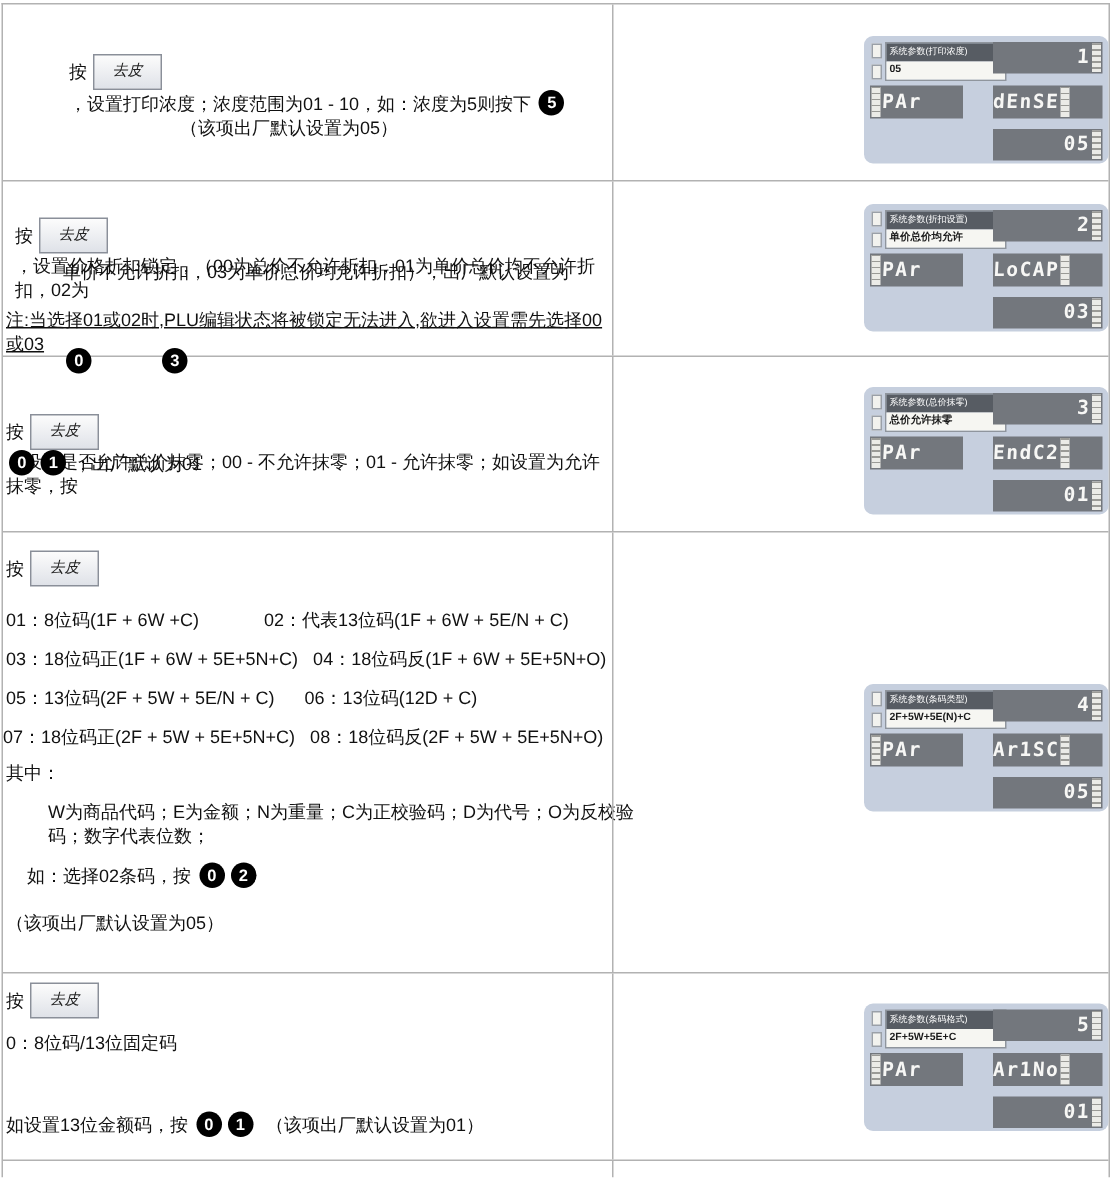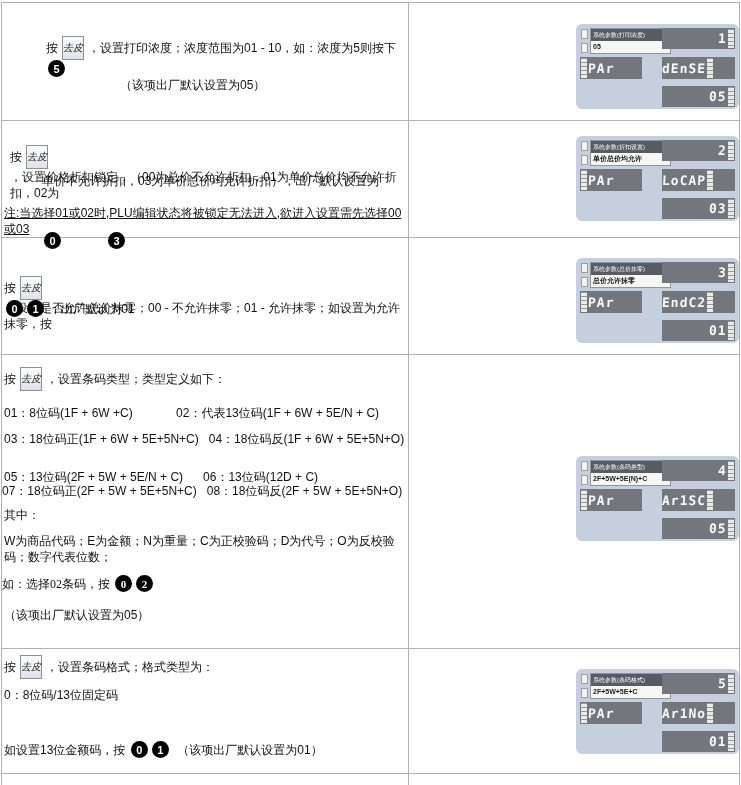--- a/index.html
+++ b/index.html
@@ -6,24 +6,24 @@
   body{font-family:"Liberation Sans","DejaVu Sans",sans-serif;color:#111;}
   .page{position:relative;width:741px;height:785px;background:#fff;overflow:hidden;}
   .manual-table{position:absolute;left:1px;top:2px;width:737px;height:783px;
     border-top:1px solid #b2b2b2;border-left:1px solid #b2b2b2;border-right:1px solid #b2b2b2;}
   .trow{display:flex;border-bottom:1px solid #b2b2b2;box-sizing:border-box;}
   .trow:last-child{border-bottom:none;}
   .cell-left{width:406px;position:relative;box-sizing:border-box;}
   .cell-right{flex:1;border-left:1px solid #b2b2b2;position:relative;box-sizing:border-box;}
   .line{position:absolute;font-size:12px;line-height:16px;white-space:pre-wrap;
     display:flex;align-items:center;flex-wrap:wrap;}
-  .line.wrapblock{display:block;}
+  .line.wrapblock{display:block;margin-left:28px;}
   .tare{display:inline-flex;align-items:center;justify-content:center;
     border:1px solid #8a8f99;background:linear-gradient(#fcfcfc,#dfe2e8);
-    font-size:10px;font-style:italic;color:#222;padding:3px 0;margin:0 4px;
+    font-size:10px;font-style:italic;color:#222;padding:3px 12px;margin:0 4px;
     min-width:16px;cursor:default;font-family:"Liberation Serif","DejaVu Serif",serif;}
   .key{display:inline-flex;align-items:center;justify-content:center;
     width:17px;height:17px;border-radius:50%;background:#000;color:#fff;
     font-weight:bold;font-size:11px;margin:0 2px;flex:0 0 auto;}
   
   .panel{position:absolute;width:163px;height:85px;background:#c6cfde;border-radius:6px;}
   .lblbox{position:absolute;left:5px;top:4px;width:90px;height:26px;display:flex;}
   .lbl-icons{width:9px;display:flex;flex-direction:column;justify-content:space-between;padding:1px 1px 1px 0;box-sizing:border-box;}
   .lbl-icon{width:7px;height:10px;background:#f2f2ee;border:1px solid #9aa0a8;box-sizing:border-box;
     font-size:5px;color:#555;display:flex;align-items:center;justify-content:center;overflow:hidden;}
@@ -158,28 +158,28 @@
             <div class="disp d-br">
               <div class="grow"></div>
               <span class="seg">01</span>
               <div class="strip"></div>
             </div>
           </div>
         </div>
       </div>
       <div class="trow" style="height: 294px;">
         <div class="cell-left">
-          <div class="line" style="top: 12px; left: 2px;"><span>按</span><span class="tare">去皮</span><span>，设置条码类型；类型定义如下：</span></div>
+          <div class="line" style="top: 12px; left: 2px;"><span>按</span><span class="tare">去皮</span></div>
           <div class="line" style="top: 50px; left: 2px;"><span>01：8位码(1F + 6W +C)             02：代表13位码(1F + 6W + 5E/N + C)</span></div>
           <div class="line" style="top: 76px; left: 2px; align-items: center;"><span>03：18位码正(1F + 6W + 5E+5N+C)   04：18位码反(1F + 6W + 5E+5N+O)</span></div>
-          <div class="line" style="top: 114px; left: 2px;"><span>05：13位码(2F + 5W + 5E/N + C)      06：13位码(12D + C)</span></div>
+          <div class="line" style="top: 102px; left: 2px;"><span>05：13位码(2F + 5W + 5E/N + C)      06：13位码(12D + C)</span></div>
           <div class="line" style="top: 128px; left: 0;"><span>07：18位码正(2F + 5W + 5E+5N+C)   08：18位码反(2F + 5W + 5E+5N+O)</span></div>
           <div class="line" style="top: 152px; left: 2px; align-items: center;"><span>其中：</span></div>
           <div class="line wrapblock" style="top: 178px; left: 2px; width: 400px;"><span>W为商品代码；E为金额；N为重量；C为正校验码；D为代号；O为反校验码；数字代表位数；</span></div>
-          <div class="line" style="top: 220px; left: 0; font-family: Liberation Serif, serif;"><span>如：选择02条码，按 </span><span class="key">0</span><span class="key">2</span></div>
+          <div class="line" style="top: 220px; left: 16px;"><span>如：选择02条码，按 </span><span class="key">0</span><span class="key">2</span></div>
           <div class="line" style="top: 252px; left: 2px;"><span>（该项出厂默认设置为05）</span></div>
         </div>
         <div class="cell-right">
           <div class="panel" style="left: 167px; top: 101px;">
             <div class="lblbox">
               <div class="lbl-icons">
                 <div class="lbl-icon"></div>
                 <div class="lbl-icon"></div>
               </div>
               <div class="lbl-rows">
@@ -203,21 +203,21 @@
             <div class="disp d-br">
               <div class="grow"></div>
               <span class="seg">05</span>
               <div class="strip"></div>
             </div>
           </div>
         </div>
       </div>
       <div class="trow" style="height: 125px;">
         <div class="cell-left">
-          <div class="line" style="top: 6px; left: 2px;"><span>按</span><span class="tare">去皮</span><span>，设置条码格式；格式类型为：</span></div>
+          <div class="line" style="top: 6px; left: 2px;"><span>按</span><span class="tare">去皮</span></div>
           <div class="line" style="top: 38px; left: 2px;"><span>0：8位码/13位固定码</span></div>
           <div class="line" style="top: 92px; left: 2px;"><span>如设置13位金额码，按 </span><span class="key">0</span><span class="key">1</span><span>  （该项出厂默认设置为01）</span></div>
         </div>
         <div class="cell-right">
           <div class="panel" style="left: 167px; top: 20px;">
             <div class="lblbox">
               <div class="lbl-icons">
                 <div class="lbl-icon"></div>
                 <div class="lbl-icon"></div>
               </div>

